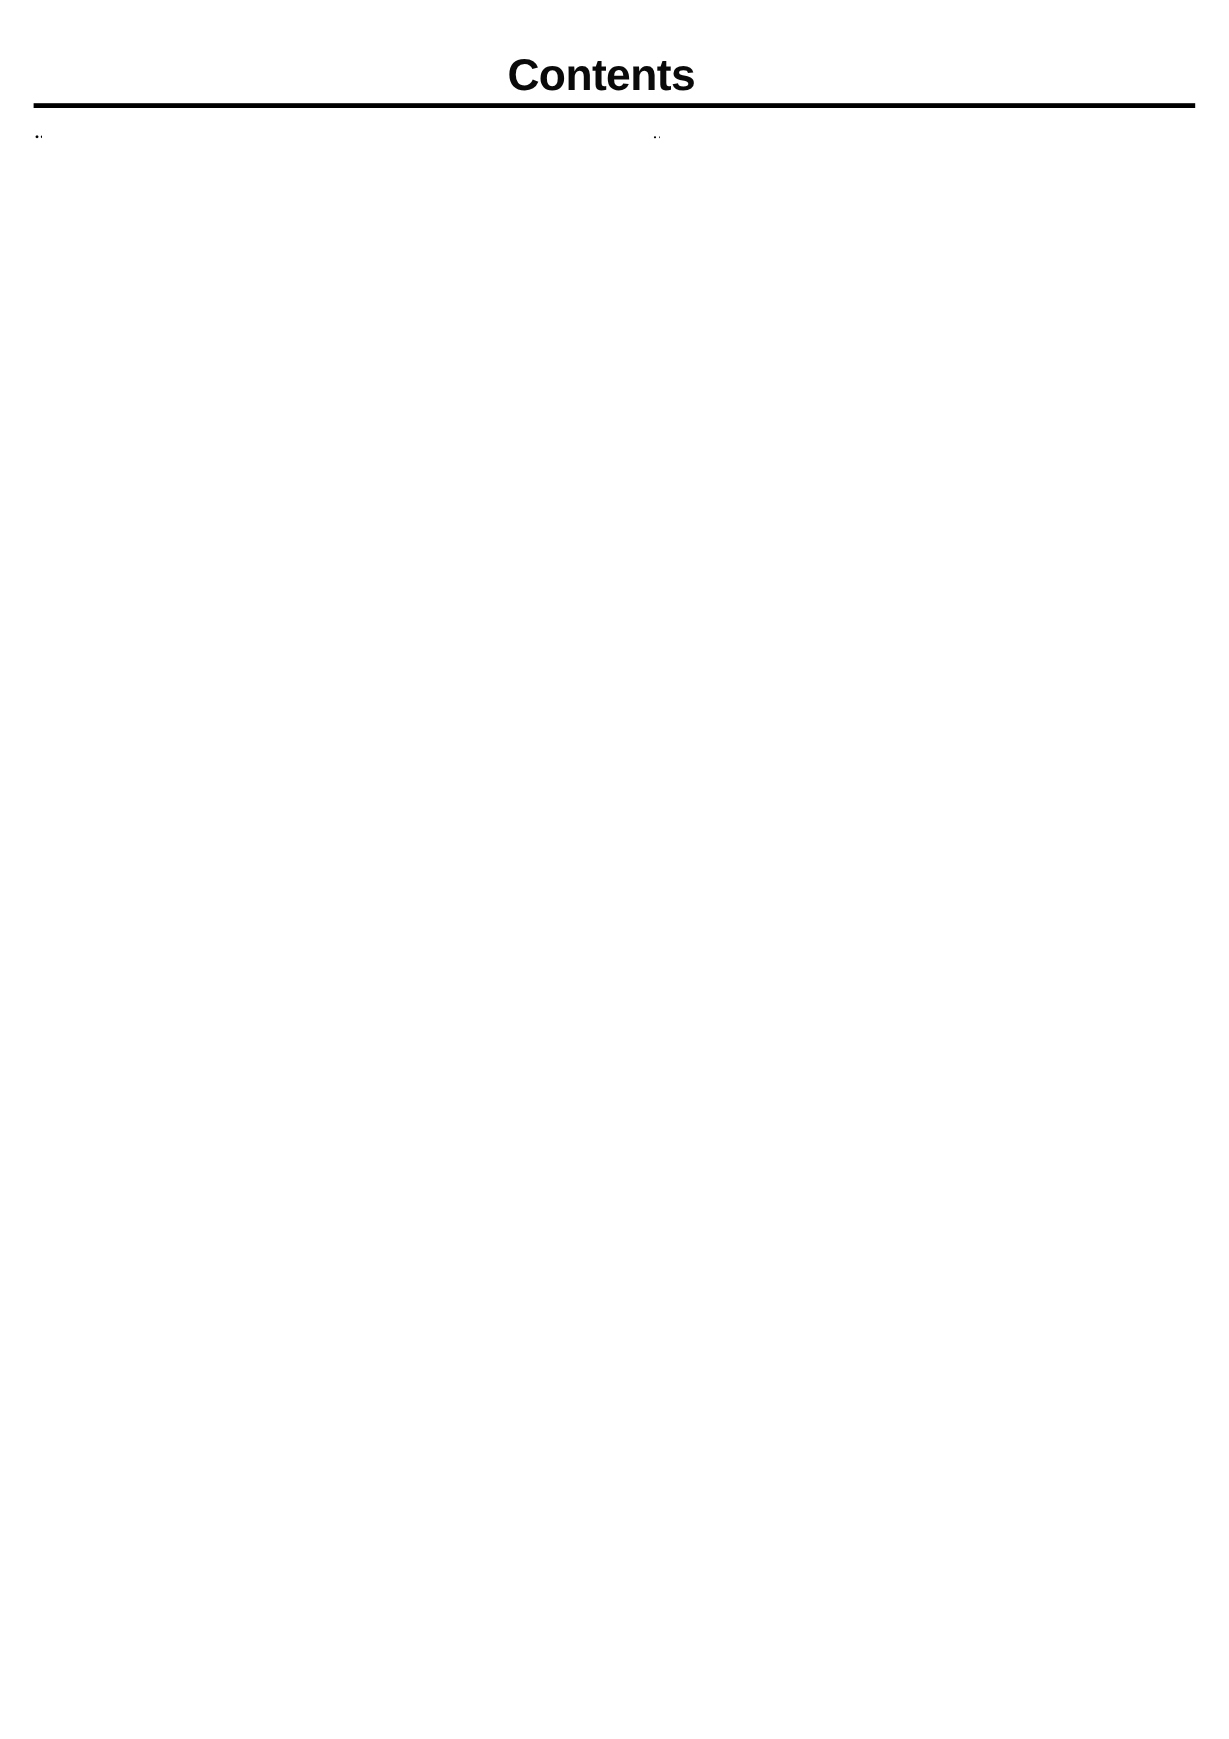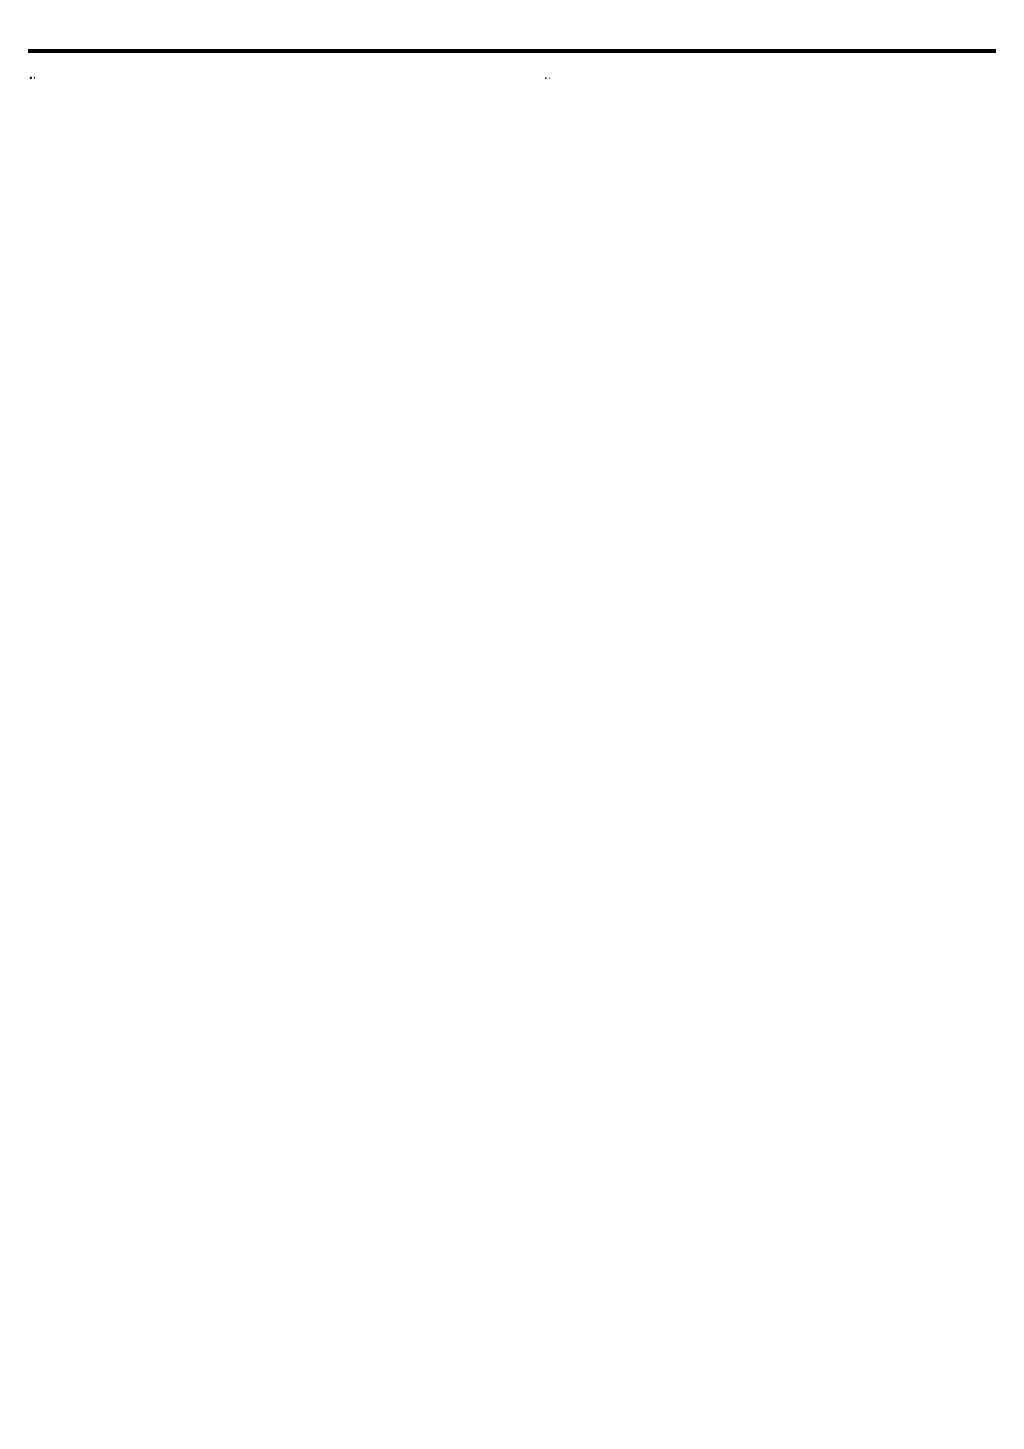--- a/index.html
+++ b/index.html
@@ -81,20 +81,21 @@
   .lvl1 { font-weight: bold; padding-left: 0px; letter-spacing: -0.1px; }
   .lvl1 .page { font-weight: bold; }
   .lvl2 { padding-left: 25px; }
 </style>
 </head>
 <body>
 
 <div class="page">
 
   <div class="title-block">
+    <div class="title">Contents</div>
     <div class="title-rule"></div>
   </div>
 
   <div class="columns">
     <div class="col" id="col-left">
         <div class="entry lvl1">
           <span class="label">Introduction</span>
           <span class="leader">........................................................................................................................................................................................................</span>
           <span class="page">1</span>
         </div>

